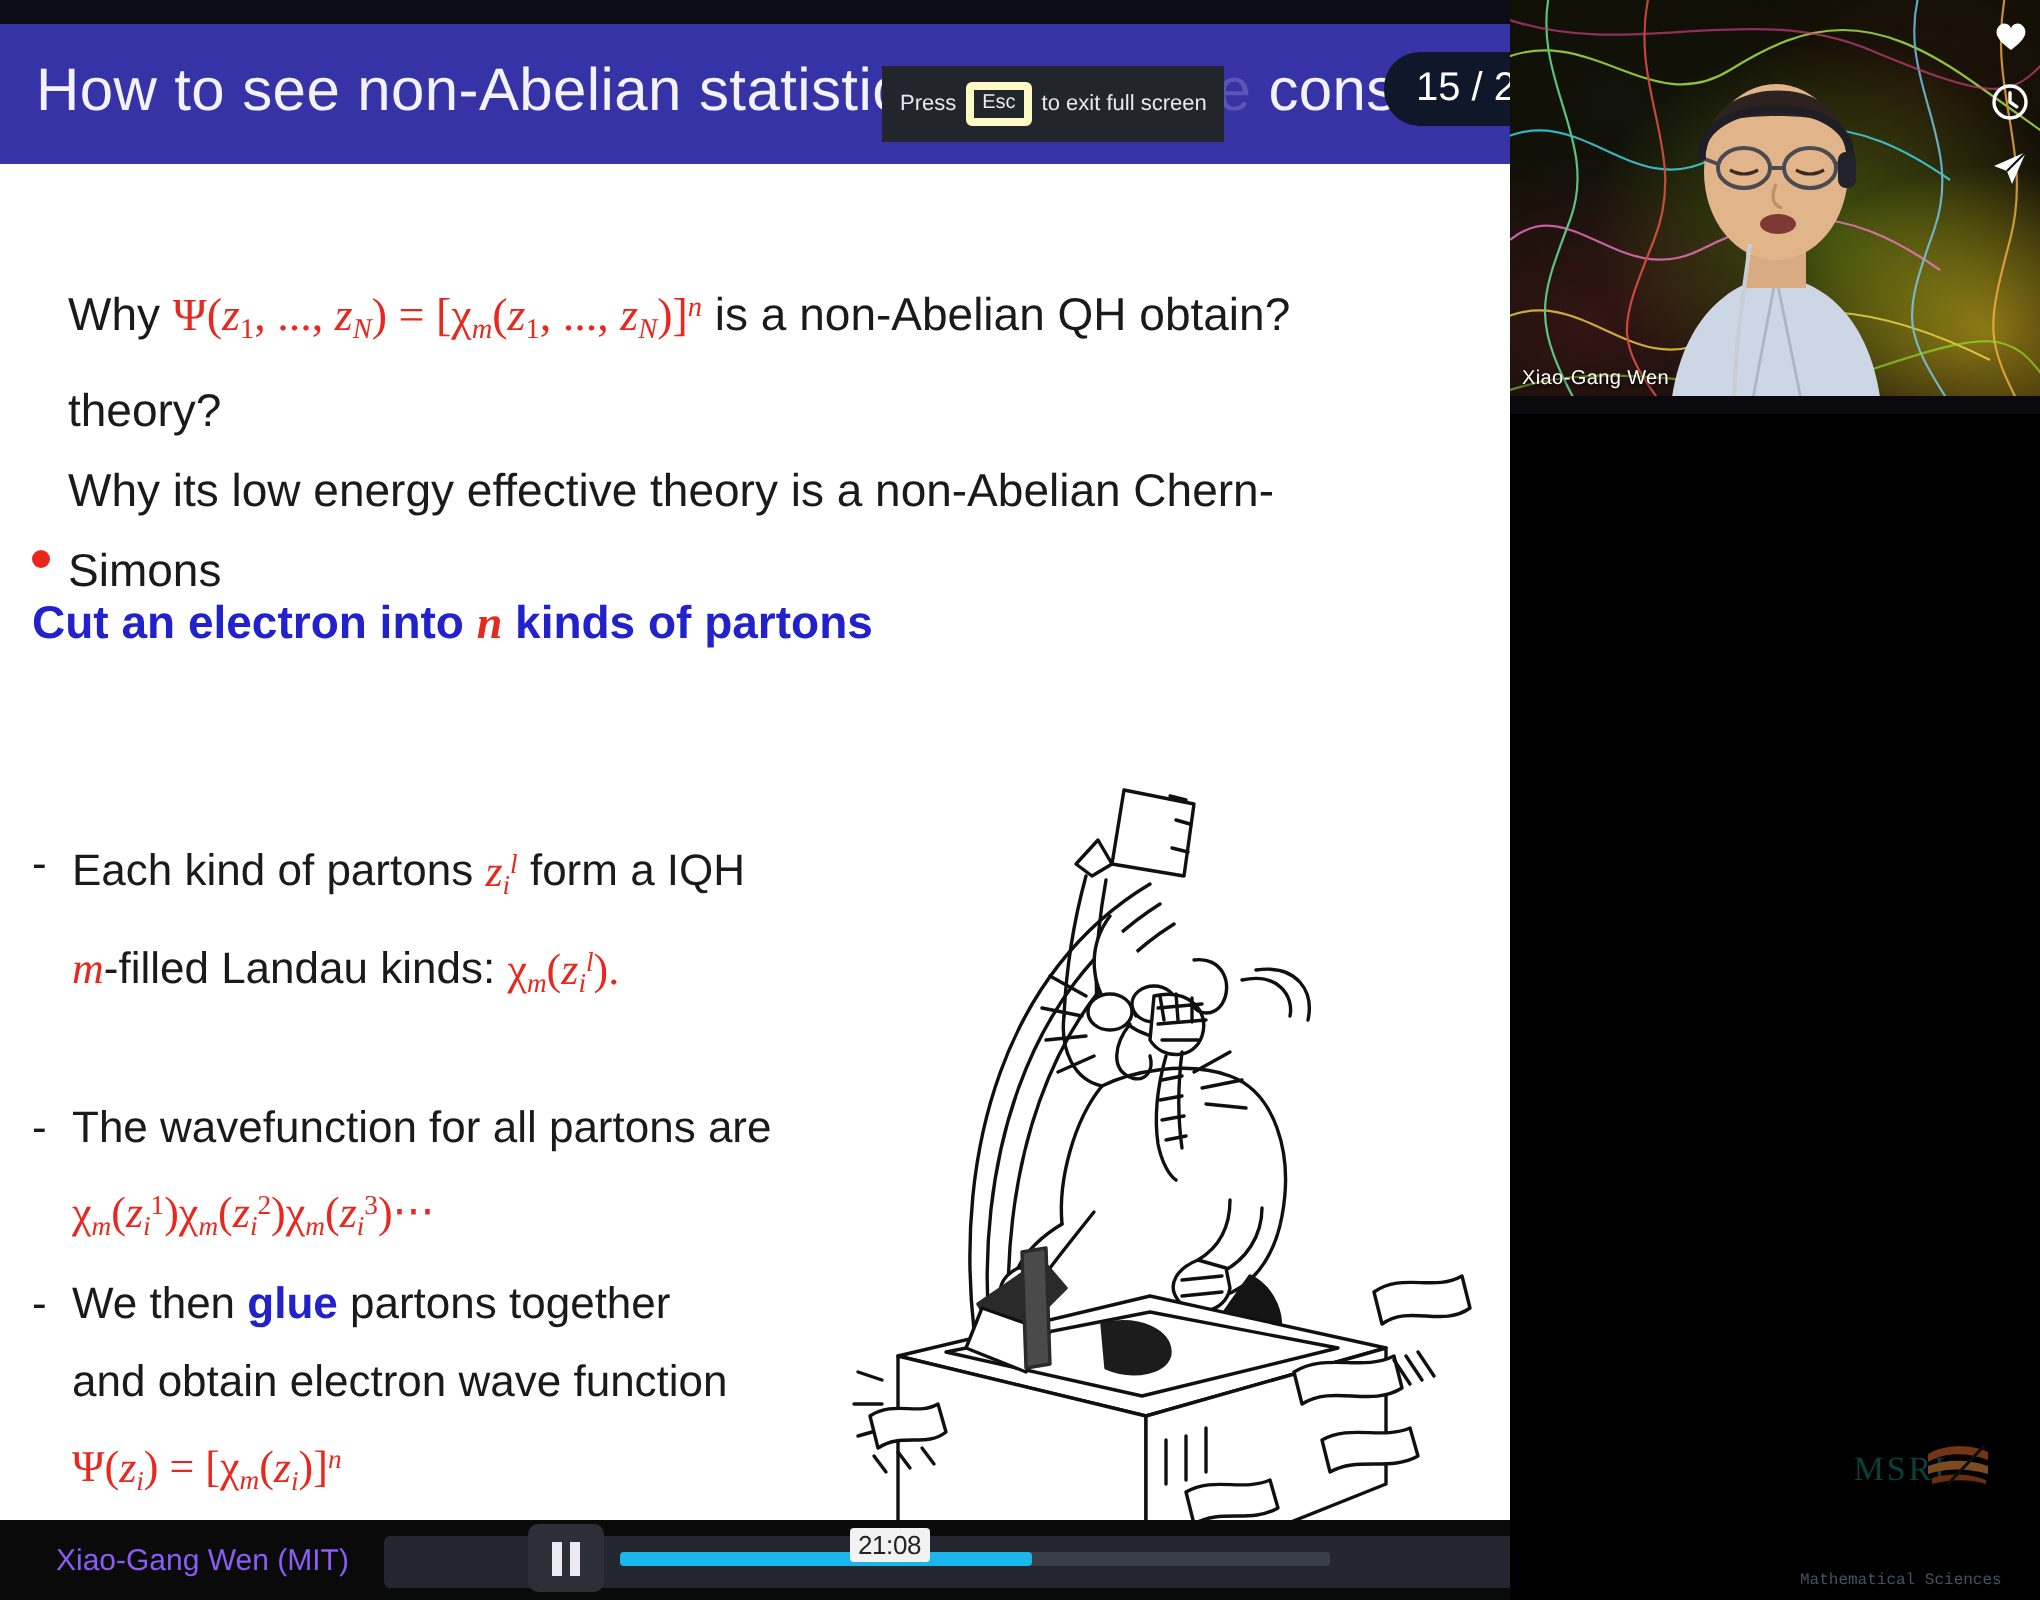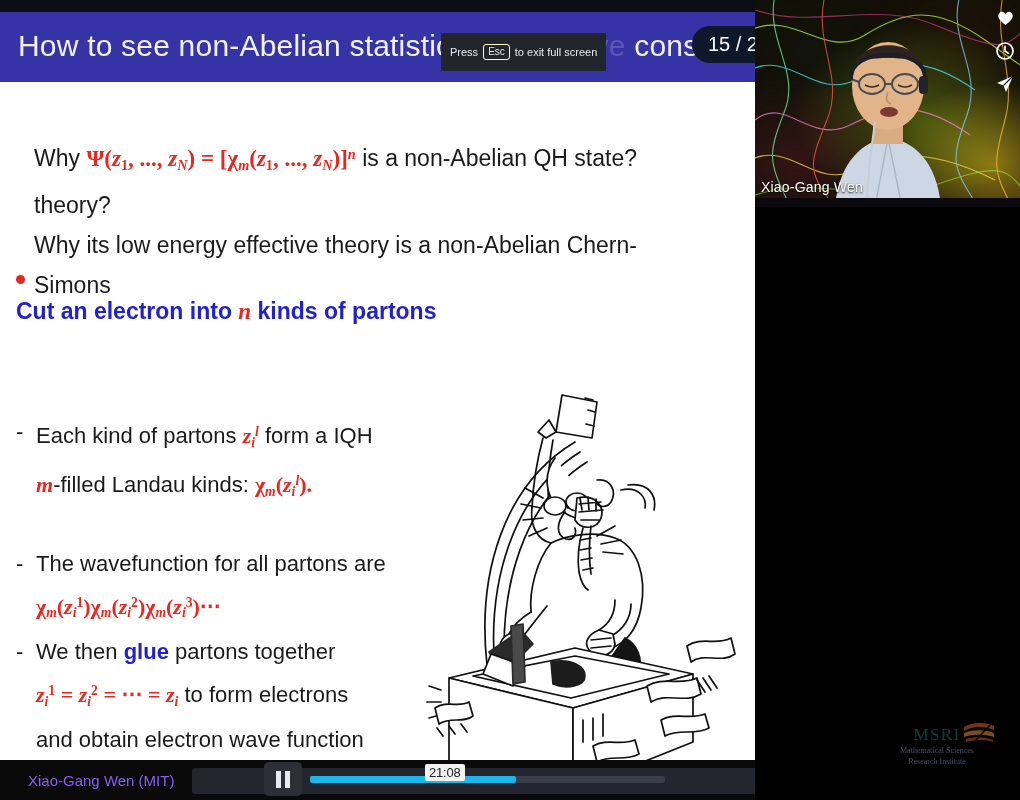--- a/index.html
+++ b/index.html
@@ -34,40 +34,40 @@
 
   #esc-overlay {
     position:absolute; left:441px; top:33px;
     background:#22252c; color:#e8e8ee;
     font-size:11px; padding:5px 9px;
     display:flex; align-items:center; gap:5px;
     height:38px;
     text-align:center;
   }
   #esc-overlay .key {
-    border:1px solid #fef9c3; border-radius:3px;
+    border:4px solid #fef9c3; border-radius:3px;
     padding:1px 4px; font-size:10px; line-height:12px;
   }
 
   #page-counter {
     position:absolute; right:0px; top:26px;
     background:#0f172a; color:#fff;
     font-size:20px; padding:7px 12px 7px 16px;
     border-radius:18px 0 0 18px;
     white-space:nowrap;
   }
 
   #slide-body {
     position:absolute; left:0; top:80px; width:770px; height:680px;
     background:#fff;
     border-top:2px solid #3633a6;
   }
 
   .mtext { font-family:"Liberation Serif", serif; }
-  .red  { color:#e8281e;font-weight:bold; }
+  .red  { color:#e8281e; }
   .blue { color:#2222cc; }
   sub   { font-size:.62em; vertical-align:-.28em; }
   sup   { font-size:.62em; vertical-align:.48em; }
 
   #para-intro {
     position:absolute; left:34px; top:52px; width:660px;
     font-size:23px; line-height:40px; color:#1a1a1a;
     font-family:"Liberation Sans", sans-serif;
   }
 
@@ -139,21 +139,21 @@
   }
 
   
   #webcam {
     position:absolute; left:755px; top:0; width:265px; height:207px;
     overflow:hidden; background:#05060a;
   }
   #webcam-bg { position:absolute; inset:0; }
   #cam-name {
     position:absolute; left:6px; bottom:12px;
-    color:#fff; font-size:14px; letter-spacing:.2px;
+    color:#fff; font-size:10px; letter-spacing:.2px;
     text-shadow:0 1px 2px #000;
   }
   #cam-bottom-strip {
     position:absolute; left:0; bottom:0; width:265px; height:9px;
     background:#0a0a0e;
   }
   #cam-icons {
     position:absolute; right:5px; top:8px;
     display:flex; flex-direction:column; gap:13px; align-items:center;
   }
@@ -167,21 +167,22 @@
   #msri-logo {
     position:absolute; left:145px; top:518px;
     text-align:center; opacity:.55;
   }
   #msri-word {
     color:#0f766e; font-size:17px; letter-spacing:1.4px;
     font-family:"Liberation Serif", serif;
   }
   #msri-sub1, #msri-sub2 {
     color:#7f93bb; font-size:8px; line-height:11px;
-    font-family:Liberation Serif, serif;
+    font-family:Liberation Mono, monospace;
+    margin-top:40px;
   }
   #msri-mark { position:absolute; left:62px; top:-4px; }
 </style>
 </head>
 <body>
 
 <div id="slide-region">
 
   <div id="slide-top-strip"></div>
 
@@ -198,21 +199,21 @@
     <span class="key">Esc</span>
     <span>to exit full screen</span>
   </div>
 
   <div id="page-counter">15 / 2</div>
 
   <div id="slide-body">
 
     <div id="para-intro">
       <div>
-        <span>Why </span><span class="mtext red">Ψ(<i>z</i><sub>1</sub>, ..., <i>z<sub>N</sub></i>) = [χ<sub><i>m</i></sub>(<i>z</i><sub>1</sub>, ..., <i>z<sub>N</sub></i>)]<sup><i>n</i></sup></span><span> is a non-Abelian QH state?</span>
+        <span>Why </span><span class="mtext red">Ψ(<i>z</i><sub>1</sub>, ..., <i>z<sub>N</sub></i>) = [χ<sub><i>m</i></sub>(<i>z</i><sub>1</sub>, ..., <i>z<sub>N</sub></i>)]<sup><i>n</i></sup></span><span> is a non-Abelian QH obtain?</span>
       </div>
       <div>theory?</div>
       <div>Why its low energy effective theory is a non-Abelian Chern-Simons</div>
     </div>
 
     <div id="bullet-heading">
       <span class="dot"></span>
       <span><span>Cut an electron into </span><span class="mtext red" style="font-style:italic">n</span><span> kinds of partons</span></span>
     </div>
 
@@ -224,21 +225,20 @@
 
     <div class="sub-item" id="item-2">
       <span class="dash">-</span>
       <span class="body">The wavefunction for all partons are</span>
       <span class="indent mtext red">χ<sub><i>m</i></sub>(<i>z</i><sub><i>i</i></sub><sup>1</sup>)χ<sub><i>m</i></sub>(<i>z</i><sub><i>i</i></sub><sup>2</sup>)χ<sub><i>m</i></sub>(<i>z</i><sub><i>i</i></sub><sup>3</sup>)⋅⋅⋅</span>
     </div>
 
     <div class="sub-item" id="item-3">
       <span class="dash">-</span>
       <span class="body"><span>We then </span><span class="blue" style="font-weight:bold">glue</span><span> partons together</span></span>
-      <span class="indent"><span class="mtext red"><i>z</i><sub><i>i</i></sub><sup>1</sup> = <i>z</i><sub><i>i</i></sub><sup>2</sup> = ⋅⋅⋅ = <i>z<sub>i</sub></i></span><span> to form electrons</span></span>
       <span class="indent">and obtain electron wave function</span>
       <span class="indent mtext red">Ψ(<i>z<sub>i</sub></i>) = [χ<sub><i>m</i></sub>(<i>z<sub>i</sub></i>)]<sup><i>n</i></sup></span>
     </div>
 
     <svg id="cartoon" viewBox="0 0 330 400">
       <g fill="none" stroke="#101010" stroke-width="1.7" stroke-linecap="round" stroke-linejoin="round">
 
         <path d="M62 275 C 52 185, 78 95, 150 52"></path>
         <path d="M70 280 C 62 192, 88 104, 155 62"></path>
         <path d="M80 283 C 74 198, 98 112, 162 72"></path>

